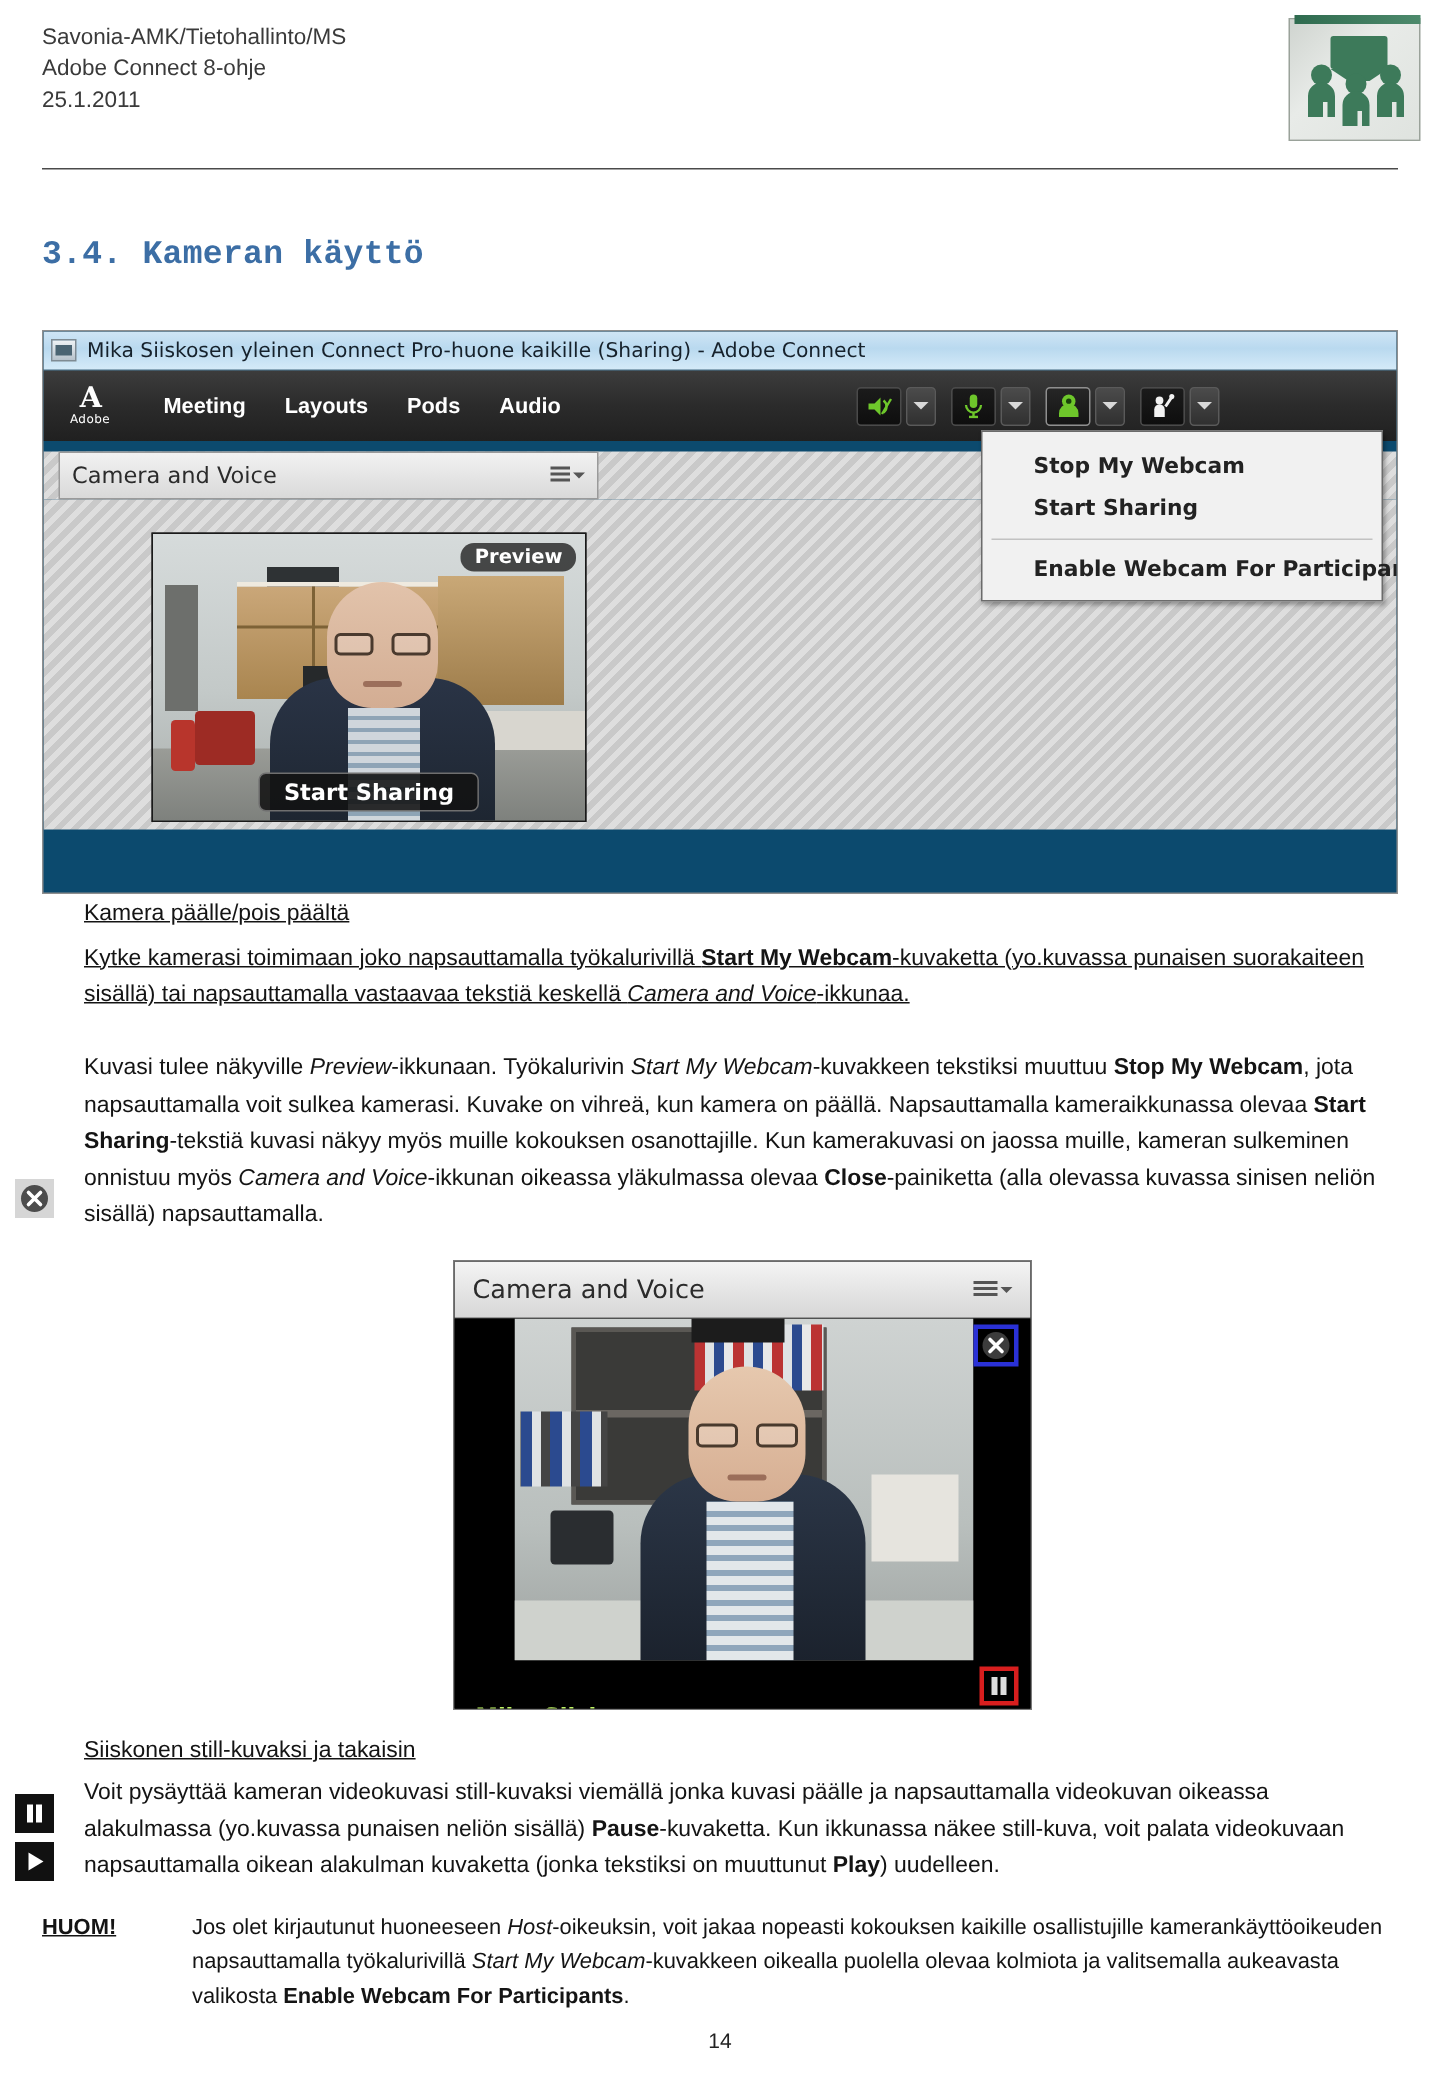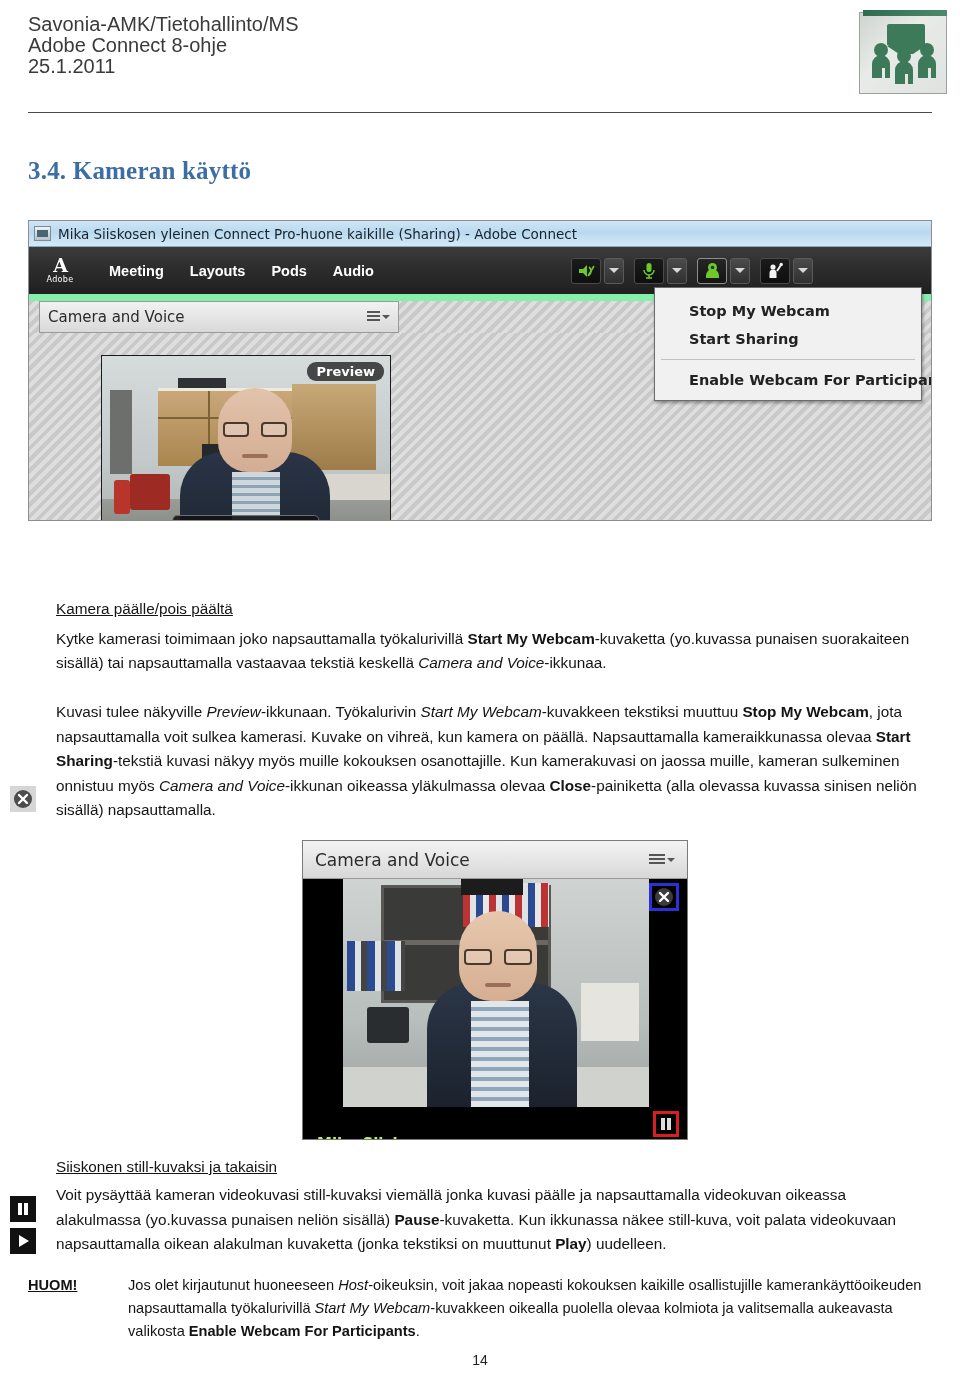--- a/index.html
+++ b/index.html
@@ -12,21 +12,21 @@
     position:relative;
     overflow:hidden;
   }
 
   
   .page-header{
     position:absolute; left:0; top:0; width:960px; height:128px;
   }
   .hdr-text{
     position:absolute; left:28px; top:14px;
-    font-size:20px; line-height:21px; color:#3a3a3a;
+    font-size:15px; line-height:21px; color:#3a3a3a;
     font-family:"Liberation Sans", sans-serif;
   }
   .hdr-text div{ white-space:nowrap; }
   .hdr-logo{
     position:absolute; left:855px; top:8px; width:92px; height:86px;
   }
   .hdr-logo .shadowbox{
     position:absolute; left:4px; top:4px; width:88px; height:82px;
     background:linear-gradient(135deg,#cfd4cf 0%,#e8ebe8 40%,#dfe3df 100%);
     border:1px solid #9aa29a;
@@ -37,30 +37,30 @@
   }
   .hdr-logo svg{ position:absolute; left:14px; top:12px; }
   .hdr-rule{
     position:absolute; left:28px; top:112px; width:904px; height:0;
     border-top:1.5px solid #4a4a4a;
   }
 
   
   .section-title{
     position:absolute; left:28px; top:157px;
-    font-family:Liberation Serif, serif;
-    font-weight:bold; font-size:25px; color:#3c6ea5;
+    font-family:Liberation Mono, monospace;
+    font-weight:bold; font-size:22px; color:#3c6ea5;
     letter-spacing:.2px;
   }
 
   
   .shot1{
-    position:absolute; left:28px; top:220px; width:904px; height:301px;
+    position:absolute; left:28px; top:220px; width:904px; height:376px;
     border:1px solid #8e8e8e;
-    overflow:hidden; background:#86efac;
+    overflow:hidden; background:#0c4a6e;
     font-family:"DejaVu Sans", sans-serif;
   }
   .ac-titlebar{
     position:absolute; left:0; top:0; width:100%; height:26px;
     background:linear-gradient(180deg,#cfe5f5 0%,#b9d9ef 45%,#d4eaf8 100%);
     display:flex; align-items:center; gap:7px; padding-left:5px;
     border-bottom:1px solid #8aa8bb;
   }
   .ac-titlebar .winicon{
     width:17px; height:15px; flex:0 0 auto;
@@ -477,21 +477,21 @@
   <div class="ac-dropdown">
     <div class="item">Stop My Webcam</div>
     <div class="item">Start Sharing</div>
     <div class="sep"></div>
     <div class="item">Enable Webcam For Participants</div>
   </div>
 </div>
 
 <div class="body-text" id="para-a">
   <div class="sub-head">Kamera päälle/pois päältä</div>
-  <p style="margin:5px 0 0 0;">
+  <p style="margin:5px 0 0 0;text-decoration:underline;">
     <span>Kytke kamerasi toimimaan joko napsauttamalla työkalurivillä </span><b>Start My Webcam</b><span>-kuvaketta (yo.kuvassa punaisen suorakaiteen sisällä) tai napsauttamalla vastaavaa tekstiä keskellä </span><i>Camera and Voice</i><span>-ikkunaa.</span>
   </p>
 </div>
 
 <div class="body-text" id="para-b">
   <p style="margin:0;">
     <span>Kuvasi tulee näkyville </span><i>Preview</i><span>-ikkunaan. Työkalurivin </span><i>Start My Webcam</i><span>-kuvakkeen tekstiksi muuttuu </span><b>Stop My Webcam</b><span>, jota napsauttamalla voit sulkea kamerasi. Kuvake on vihreä, kun kamera on päällä. Napsauttamalla kameraikkunassa olevaa </span><b>Start Sharing</b><span>-tekstiä kuvasi näkyy myös muille kokouksen osanottajille. Kun kamerakuvasi on jaossa muille, kameran sulkeminen onnistuu myös </span><i>Camera and Voice</i><span>-ikkunan oikeassa yläkulmassa olevaa </span><b>Close</b><span>-painiketta (alla olevassa kuvassa sinisen neliön sisällä) napsauttamalla.</span>
   </p>
 </div>
 

